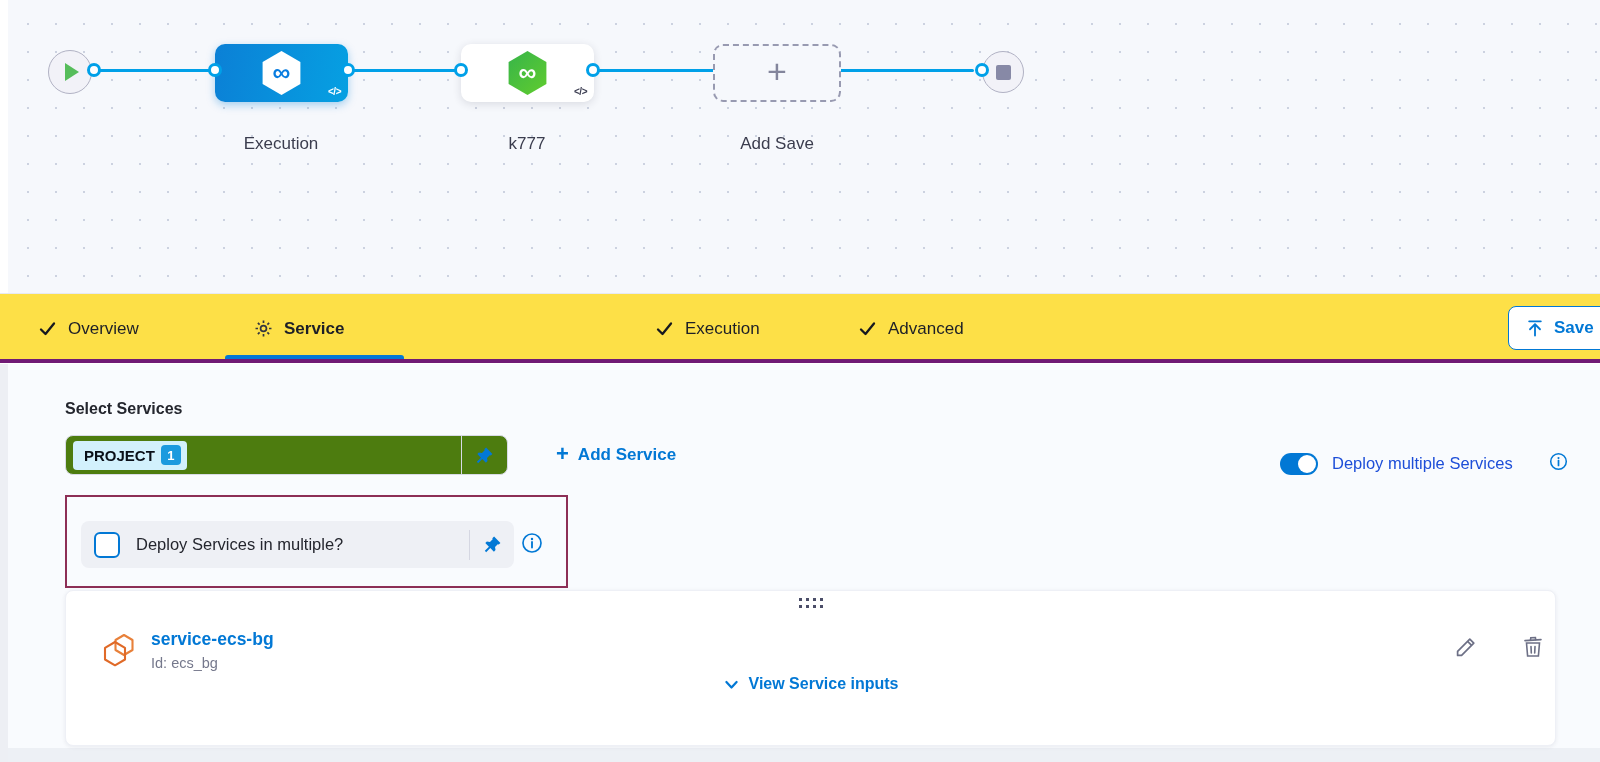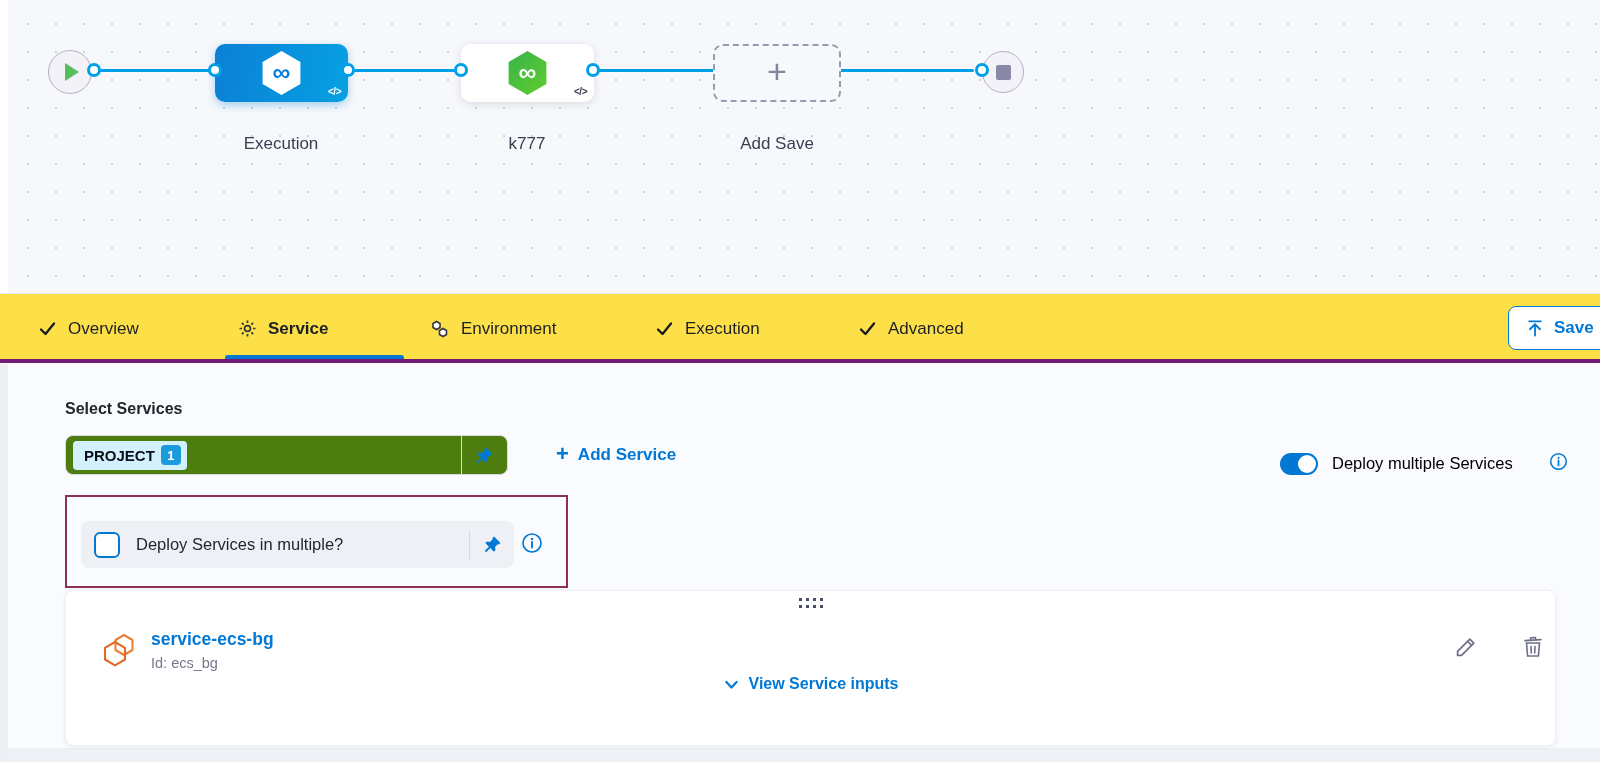--- a/index.html
+++ b/index.html
@@ -69,21 +69,21 @@
     font-size:13px; font-weight:700; display:flex; align-items:center; justify-content:center; }
   .pin-seg { margin-left:auto; width:46px; height:100%; border-left:1px solid #d8dae6;
     display:flex; align-items:center; justify-content:center; cursor:pointer; }
   .add-service { position:absolute; left:556px; top:76px; height:30px; display:flex;
     align-items:center; gap:9px; color:#0278d5; font-size:17px; font-weight:700; cursor:pointer; }
   .add-service .plus { font-size:22px; font-weight:600; margin-top:-2px; }
   .toggle { position:absolute; left:1280px; top:89px; width:38px; height:22px;
     background:#0278d5; border-radius:11px; cursor:pointer; }
   .toggle .knob { position:absolute; right:2px; top:2px; width:18px; height:18px;
     background:#fff; border-radius:50%; }
-  .toggle-label { position:absolute; left:1332px; top:90px; font-size:16.5px; color:#000000; }
+  .toggle-label { position:absolute; left:1332px; top:90px; font-size:16.5px; color:#1d4ed8; }
   .info-icon { display:inline-flex; cursor:pointer; }
 
   .highlight-box { position:absolute; left:65px; top:131px; width:503px; height:93px;
     border:2px solid #8d2f56; background:transparent; }
   .parallel-field { position:absolute; left:14px; top:24px; width:433px; height:47px;
     background:#eef0f5; border-radius:8px; display:flex; align-items:center; }
   .checkbox { width:26px; height:26px; margin-left:13px; background:#fff;
     border:2px solid #0278d5; border-radius:6px; cursor:pointer; }
   .parallel-label { margin-left:16px; font-size:16.5px; color:#24262e; }
   .field-divider { margin-left:auto; width:1px; height:30px; background:#d5d7e2; }
@@ -148,37 +148,28 @@
   <div class="port" style="left:967px;"></div>
 </div>
 
 <div id="tabbar">
   <div class="tab" style="left:38px;">
     <svg width="19" height="19" viewBox="0 0 19 19">
         <polyline points="3,10.5 7.5,15 16,4.5" fill="none" stroke="#16181f" stroke-width="2.3" stroke-linecap="round" stroke-linejoin="round"></polyline>
       </svg>
     <span>Overview</span>
   </div>
-  <div class="tab active" style="left:238px;">
+  <div class="tab active" style="left:254px;">
     <svg width="19" height="19" viewBox="0 0 20 20">
       <g stroke="#33353f" stroke-width="1.8" fill="none">
         <circle cx="10" cy="10" r="3.1"></circle>
         <path d="M10 1.6v2.6 M10 15.8v2.6 M1.6 10h2.6 M15.8 10h2.6 M4.1 4.1l1.8 1.8 M14.1 14.1l1.8 1.8 M15.9 4.1l-1.8 1.8 M5.9 14.1l-1.8 1.8"></path>
       </g>
     </svg>
     <span>Service</span>
-  </div>
-  <div class="tab" style="left:430px;">
-    <svg width="20" height="20" viewBox="0 0 20 20">
-      <g stroke="#33353f" stroke-width="1.6" fill="#fff">
-        <path d="M6.5 2.5l3.5 2v4l-3.5 2-3.5-2v-4z"></path>
-        <path d="M13 9.5l3.5 2v4l-3.5 2-3.5-2v-4z"></path>
-      </g>
-    </svg>
-    <span>Environment</span>
   </div>
   <div class="tab" style="left:858px;">
     <svg width="19" height="19" viewBox="0 0 19 19">
         <polyline points="3,10.5 7.5,15 16,4.5" fill="none" stroke="#16181f" stroke-width="2.3" stroke-linecap="round" stroke-linejoin="round"></polyline>
       </svg>
     <span>Advanced</span>
   </div>
   <div class="tab" style="left:655px;">
     <svg width="19" height="19" viewBox="0 0 19 19">
         <polyline points="3,10.5 7.5,15 16,4.5" fill="none" stroke="#16181f" stroke-width="2.3" stroke-linecap="round" stroke-linejoin="round"></polyline>

